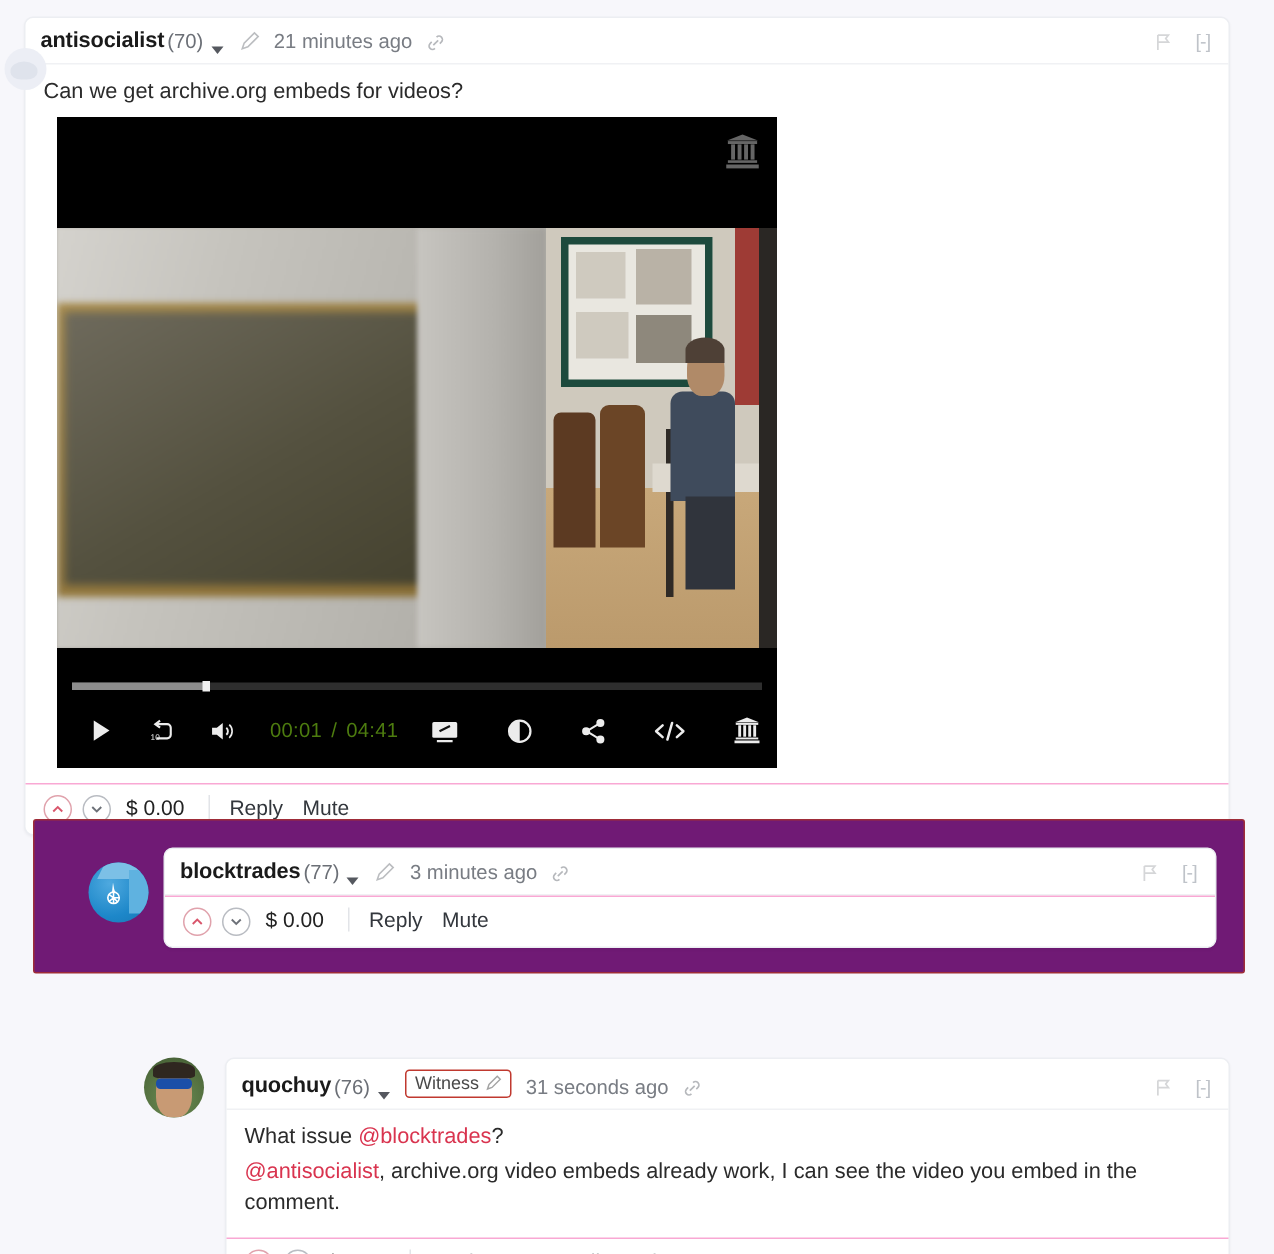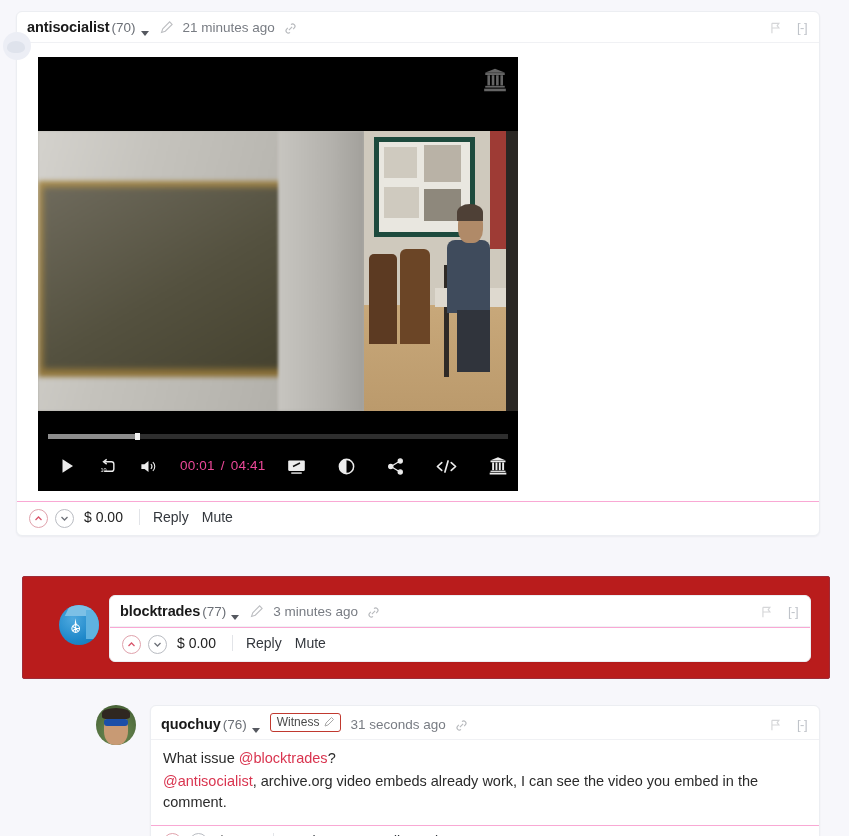--- a/index.html
+++ b/index.html
@@ -181,30 +181,30 @@
   .progress-track { height: 5px; background: #2e2e2e; position: relative; }
   .progress-fill { position:absolute; left:0; top:0; height:5px; width:92px; background:#8d8d8d; }
   .progress-knob { position:absolute; left:0; top:-1px; width:5px; height:7px; background:#f1f1f1; }
 
   .controls {
     position:absolute; left:0; right:0; bottom:0; height: 50px;
     display:flex; align-items:center; color:#e9e9e9;
     padding: 0 20px;
   }
   .ctrl { margin-right: 22px; display:flex; align-items:center; cursor:pointer; }
-  .ctrl.time { font-size: 13.5px; color:#ec4899; letter-spacing:.2px; margin-right: 20px; }
+  .ctrl.time { font-size: 13.5px; color:#4d7c0f; letter-spacing:.2px; margin-right: 20px; }
   .ctrl.gap { margin-right: 30px; }
   .arch-logo-tr {
     position:absolute; right: 10px; top: 10px; opacity:.55;
   }
 
   
   #reply-blocktrades {
-    position: absolute; left: 22px; top: 576px; width: 808px;
-    background: #b91c1c;
+    position: absolute; left: 22px; top: 546px; width: 808px;
+    background: #701a75;
     border: 1.5px solid #9e2c38;
     border-radius: 2px;
     padding: 18px 18px 16px 18px;
     display: flex;
   }
   .av-bts {
     width: 40px; height: 40px; border-radius: 50%;
     background: radial-gradient(circle at 35% 35%, #4ea9df, #1d87c9 60%, #1776b3);
     margin: 10px 10px 0 18px;
     flex: 0 0 auto; position: relative; overflow: hidden;
@@ -283,20 +283,21 @@
       <span class="flag">
         <svg width="14" height="14" viewBox="0 0 24 24" fill="none" stroke="#6b6f76" stroke-width="2">
             <path d="M5 21 V4"></path>
             <path d="M5 4 H17 L14 8 L17 12 H5"></path>
           </svg>
       </span>
       <span class="collapse">[-]</span>
     </div>
 
     <div class="cmt-body">
+      <p>Can we get archive.org embeds for videos?</p>
 
       <div class="player">
         <div class="video-letterbox-top"></div>
 
         <span class="arch-logo-tr">
           <svg width="26" height="26" viewBox="0 0 24 24" fill="#b9b9b9">
             <rect x="2" y="20" width="20" height="2.4"></rect>
               <rect x="3" y="17.4" width="18" height="1.6"></rect>
             <rect x="5" y="7.6" width="2.4" height="9.4"></rect>
               <rect x="9" y="7.6" width="2.4" height="9.4"></rect>

